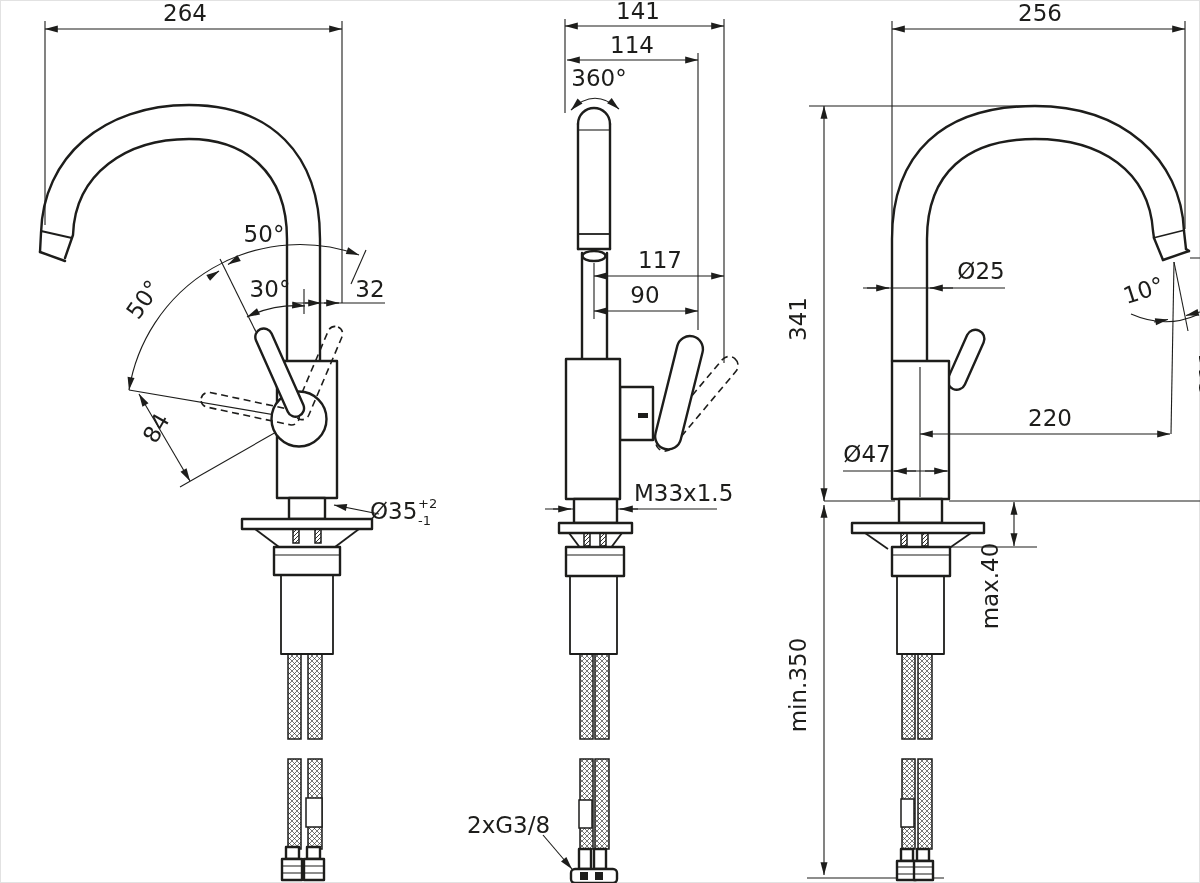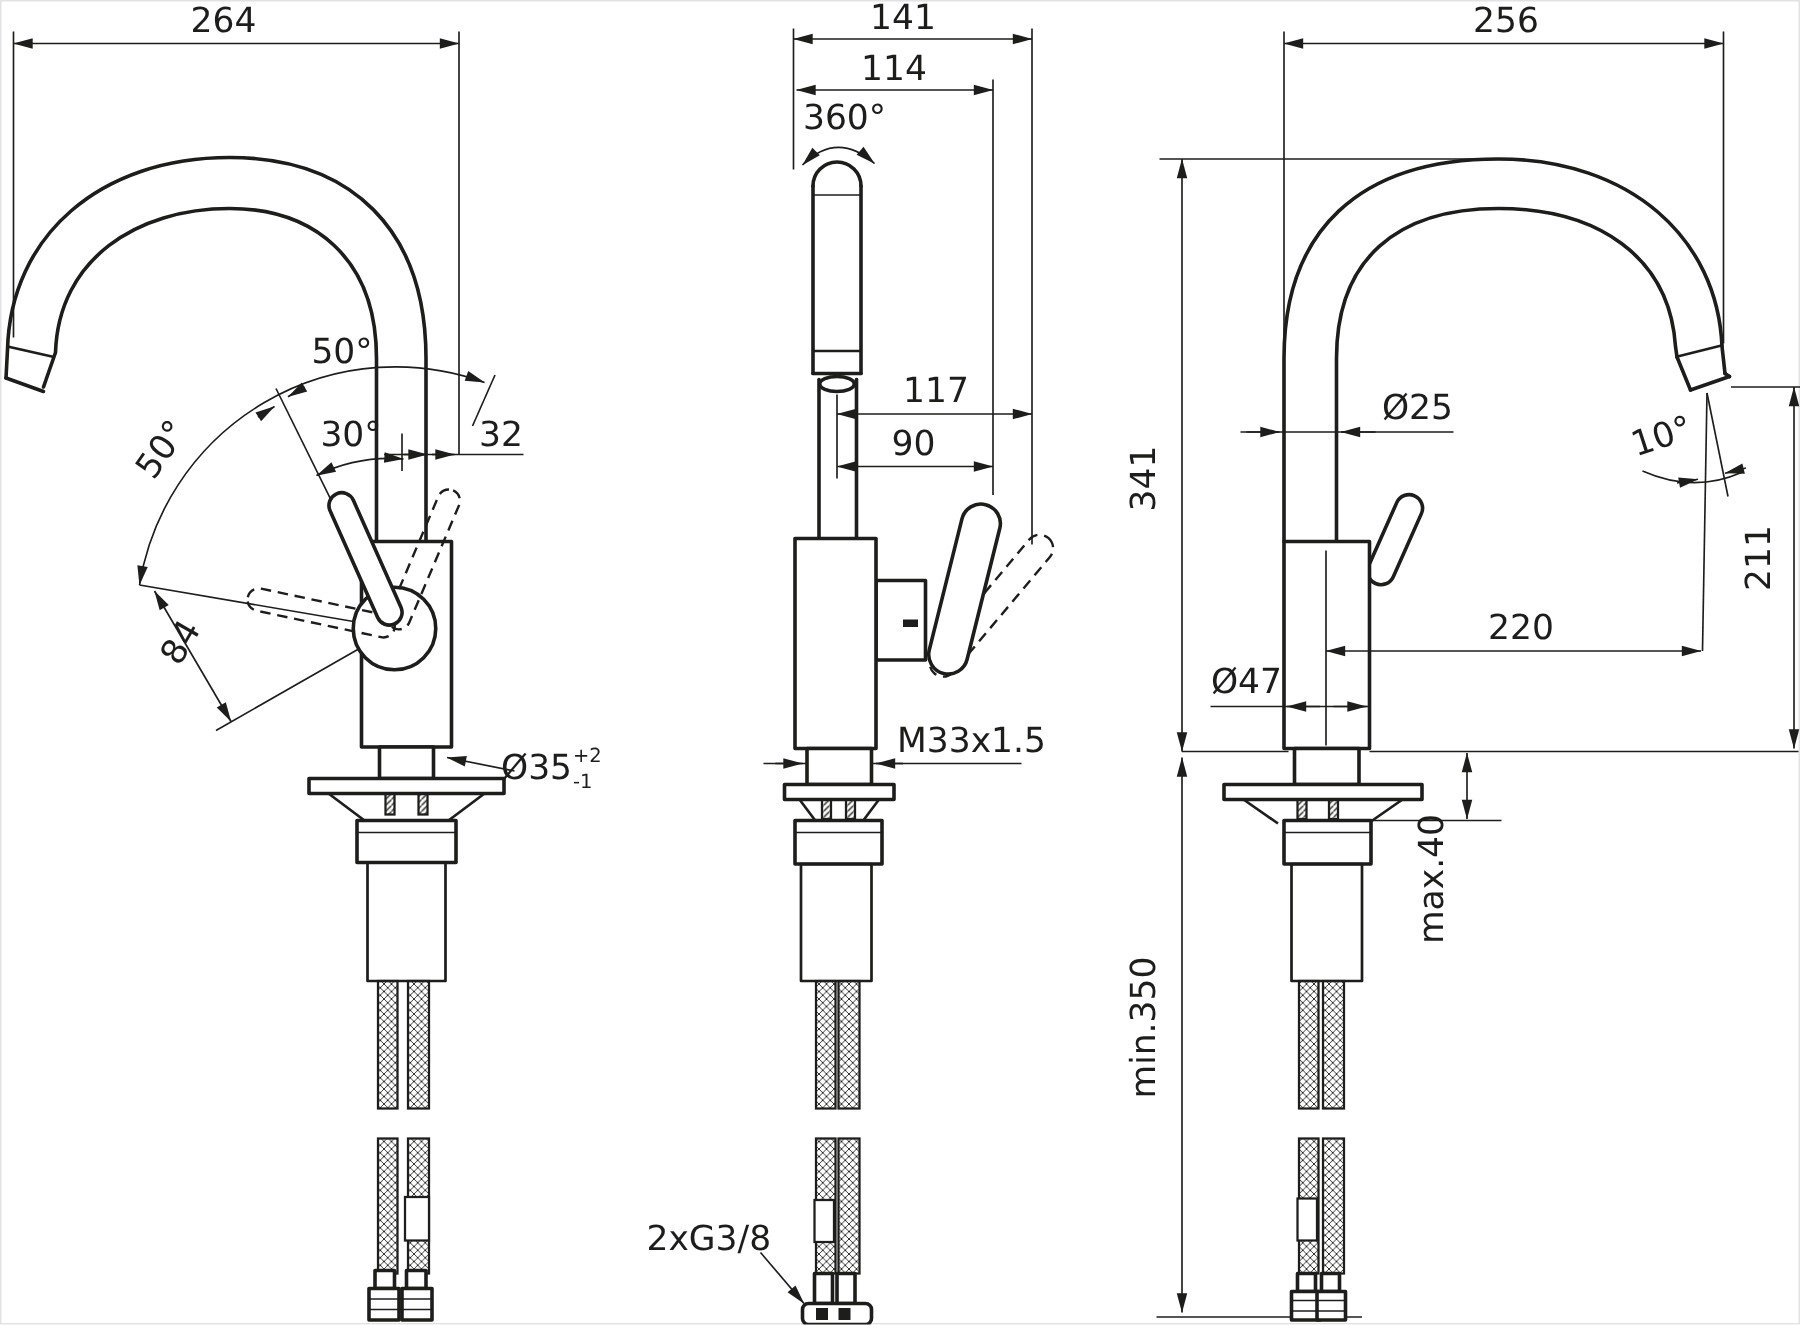--- a/index.html
+++ b/index.html
@@ -1,17 +1,17 @@
 <!DOCTYPE html>
 <html><head>
 <meta charset="utf-8">
 <style>
   html,body{margin:0;padding:0;background:#f4f4f4;}
   .page{width:1200px;height:883px;background:#ffffff;border:1px solid #e2e2e2;box-sizing:border-box;
-        font-family:"DejaVu Sans","Liberation Sans",sans-serif;position:relative;}
+        font-family:"DejaVu Sans","Liberation Sans",sans-serif;position:relative;padding-left:36px;}
   svg{display:block;}
   text{font-family:"DejaVu Sans","Liberation Sans",sans-serif;font-size:23px;fill:#1d1d1b;}
   .sm{font-size:13px;}
   .ol{fill:none;stroke:#1d1d1b;stroke-width:2.4;stroke-linejoin:round;stroke-linecap:round;}
   .olf{fill:#ffffff;stroke:#1d1d1b;stroke-width:2.4;stroke-linejoin:round;}
   .ol2{fill:none;stroke:#1d1d1b;stroke-width:1.8;stroke-linejoin:round;}
   .thin{fill:none;stroke:#1d1d1b;stroke-width:1.1;}
   .dim{fill:none;stroke:#1d1d1b;stroke-width:1.1;marker-start:url(#arr);marker-end:url(#arr);}
   .arrE{fill:none;stroke:#1d1d1b;stroke-width:1.1;marker-end:url(#arr);}
   .dash{fill:none;stroke:#1d1d1b;stroke-width:1.6;stroke-dasharray:7 4.5;stroke-linejoin:round;}

